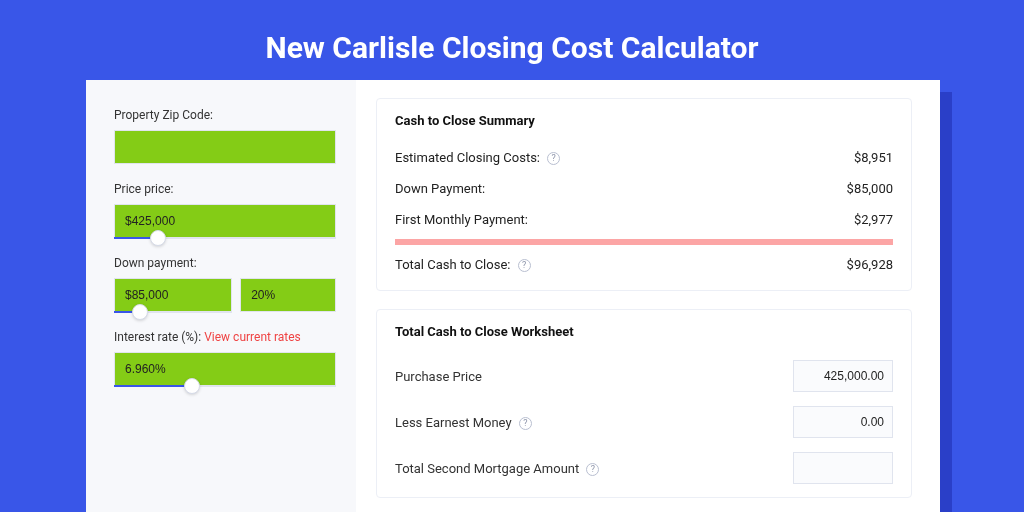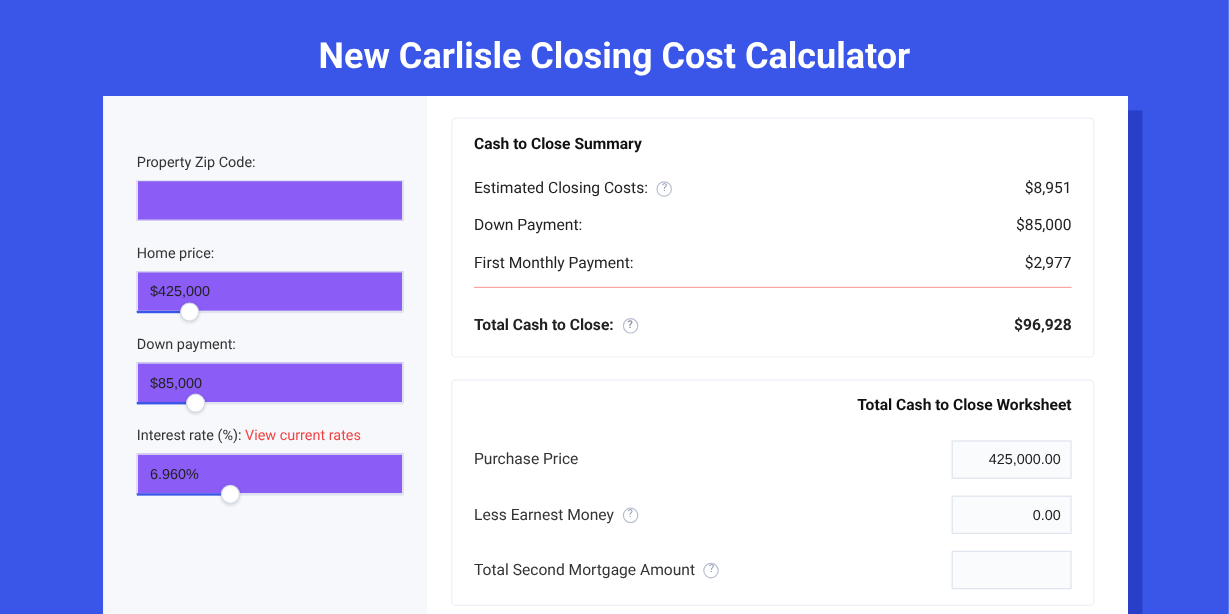--- a/index.html
+++ b/index.html
@@ -40,26 +40,26 @@
     display: flex;
   }
   .left {
     width: 270px;
     background: #f7f8fb;
     padding: 28px 20px 20px 28px;
     font-size: 12px;
     color: #2b2b2b;
   }
   .field { margin-bottom: 18px; }
-  .field-label { display: block; margin-bottom: 8px; font-size: 12px; color: #333; margin-top: 20px; }
+  .field-label { display: block; margin-bottom: 8px; font-size: 12px; color: #333; }
   .input {
     width: 100%;
     height: 34px;
     border: 1px solid #e0e4ee;
-    background: #8b5cf6;
+    background: #84cc16;
     padding: 16px 10px;
     font-size: 12px;
     color: #222;
     outline: none;
   }
   .slider-wrap { position: relative; }
   .slider-track {
     position: absolute;
     left: 0; right: 0; bottom: -1px;
     height: 2px;
@@ -93,30 +93,30 @@
     border: 1px solid #eceff6;
     border-radius: 4px;
     background: #fff;
   }
   .summary-card { padding: 14px 18px 10px 18px; margin-bottom: 18px; }
   .summary-title { font-size: 13px; font-weight: 700; margin-bottom: 14px; }
   .summary-row {
     display: flex; justify-content: space-between; 
     font-size: 13px; color: #222; padding: 8px 0;
   }
-  .summary-row.total { font-weight: 700; border-top: 1px solid #fca5a5; margin-top: 4px; padding-top: 24px; }
+  .summary-row.total { font-weight: 400; border-top: 6px solid #fca5a5; margin-top: 4px; padding-top: 12px; }
   .help-icon {
     display: inline-flex; align-items: center; justify-content: center;
     width: 13px; height: 13px; border: 1px solid #b9bfd1; border-radius: 50%;
     font-size: 9px; color: #8f96ab; margin-left: 4px; line-height: 1;
     vertical-align: middle;
   }
 
   .worksheet-card { padding: 14px 18px 6px 18px; }
-  .worksheet-title { font-size: 13px; font-weight: 700; margin-bottom: 14px; text-align: right; }
+  .worksheet-title { font-size: 13px; font-weight: 700; margin-bottom: 14px; }
   .ws-row {
     display: flex; justify-content: space-between; align-items: center;
     font-size: 13px; color: #333; padding: 7px 0;
   }
   .ws-value {
     width: 100px; height: 26px;
     border: 1px solid #e0e4ee;
     background: #fafbfd;
     text-align: right;
     font-size: 12px;
@@ -135,38 +135,39 @@
   <div class="calc">
 
     <div class="left">
 
       <div class="field">
         <label class="field-label">Property Zip Code:</label>
         <input class="input" value="" style="">
       </div>
 
       <div class="field">
-        <label class="field-label">Home price:</label>
+        <label class="field-label">Price price:</label>
         <div class="slider-wrap">
           <input class="input" value="$425,000" style="">
           <div class="slider-track"></div>
           <div class="slider-fill" style="width:20%"></div>
           <div class="slider-thumb" style="left:calc(20% - 8px)"></div>
         </div>
       </div>
 
       <div class="field">
         <label class="field-label">Down payment:</label>
         <div class="row-split">
           <div class="slider-wrap">
             <input class="input" value="$85,000" style="">
             <div class="slider-track"></div>
             <div class="slider-fill" style="width:22%"></div>
             <div class="slider-thumb" style="left:calc(22% - 8px)"></div>
           </div>
+          <input class="input pct-box" value="20%" style="">
         </div>
       </div>
 
       <div class="field">
         <label class="field-label">
           <span>Interest rate (%): </span><a class="rate-link">View current rates</a>
         </label>
         <div class="slider-wrap">
           <input class="input" value="6.960%" style="">
           <div class="slider-track"></div>

